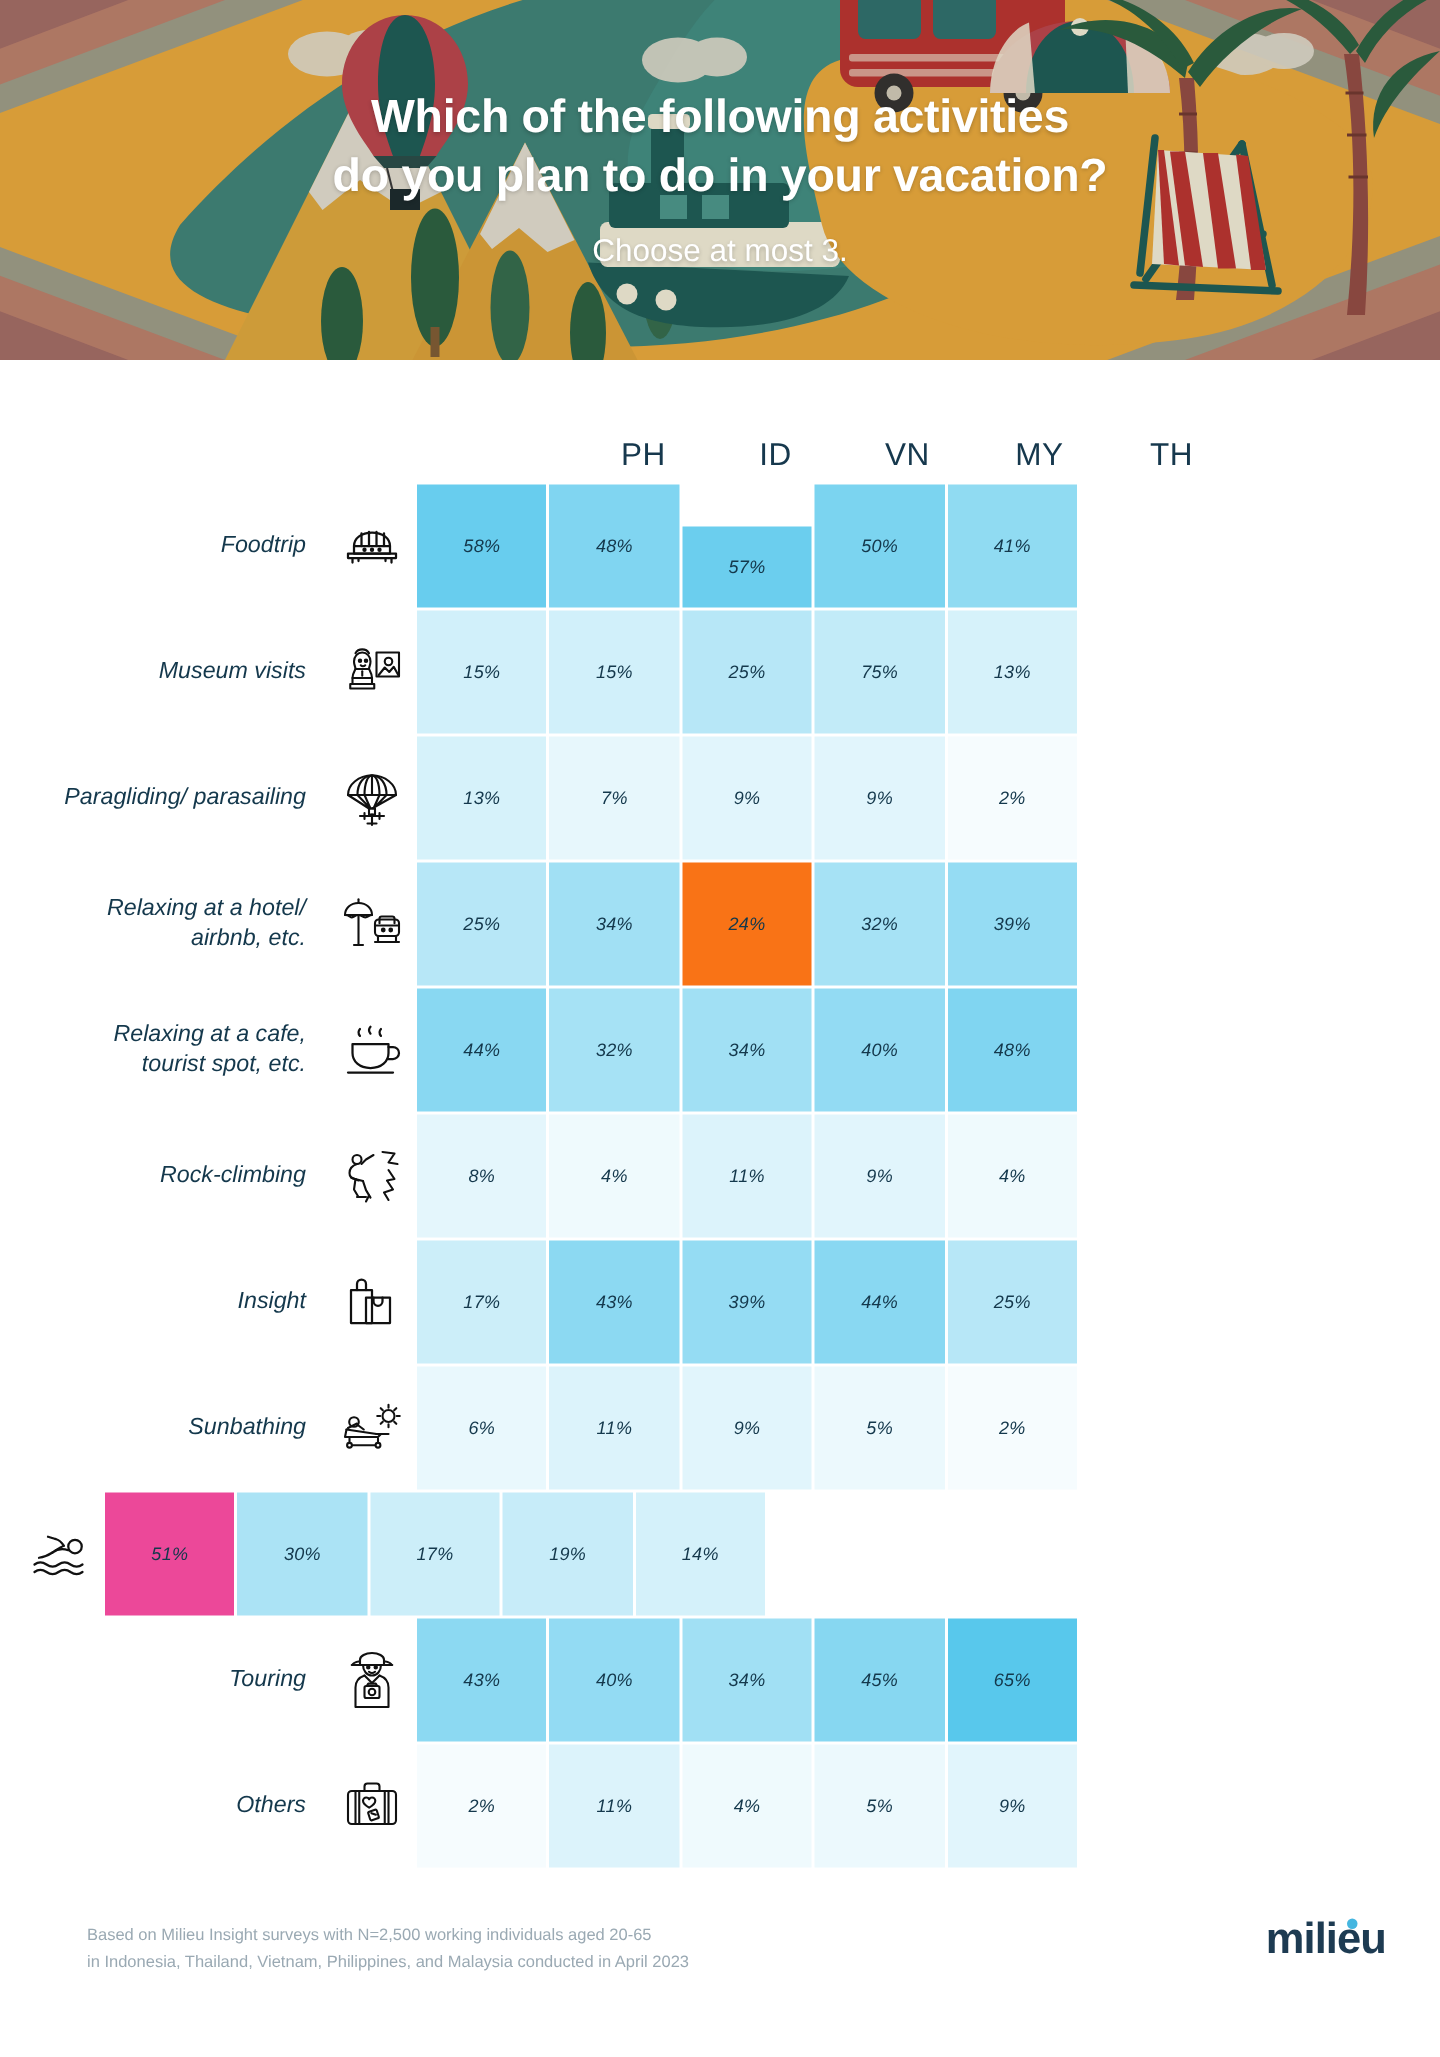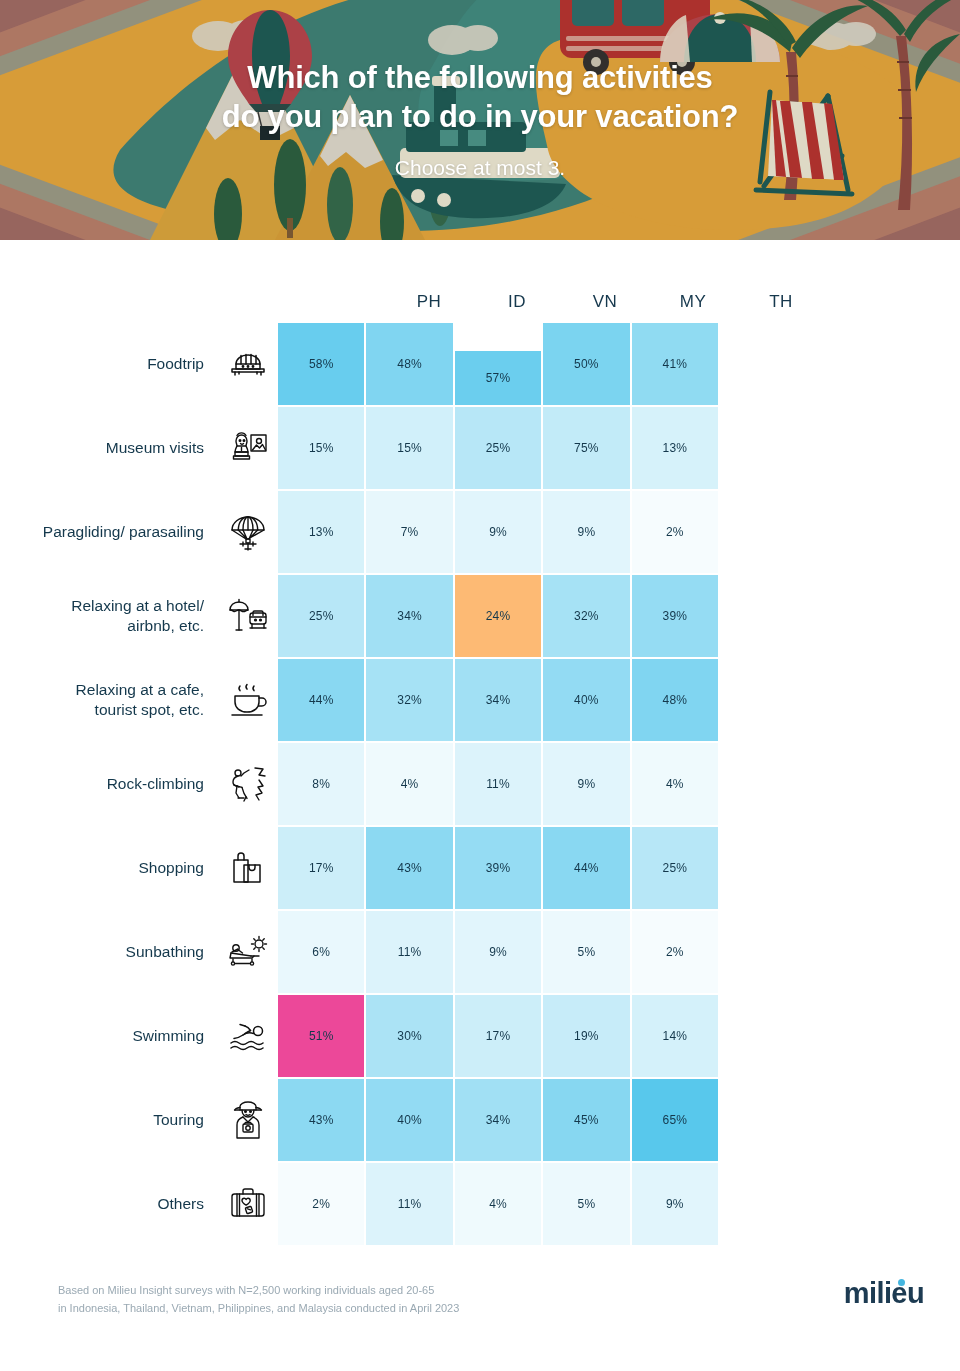--- a/index.html
+++ b/index.html
@@ -59,31 +59,32 @@
   .col-headers {
     position: absolute;
     left: 385px;
     top: 52px;
     width: 440px;
     display: flex;
   }
   .col-head {
     flex: 1 1 0;
     text-align: center;
-    font-size: 17px;
+    font-size: 21px;
     color: #16384d;
     font-weight: 400;
     letter-spacing: 0.4px;
   }
 
   .grid {
     position: absolute;
     left: 0;
     top: 83px;
     width: 960px;
+    font-style: italic;
   }
 
   .row {
     display: flex;
     align-items: stretch;
     height: 82px;
     margin-bottom: 2px;
   }
 
   .row-label {
@@ -407,21 +408,21 @@
             <path d="M28 20.5v-3a1.5 1.5 0 011.5-1.5h7A1.5 1.5 0 0138 17.5v3"></path>
             <circle cx="30.5" cy="25" r="0.9" fill="#111"></circle>
             <circle cx="35.5" cy="25" r="0.9" fill="#111"></circle>
             <path d="M27 29v4M39 29v4"></path>
             <path d="M25 33h16"></path>
           </svg>
         </div>
         <div class="cells">
           <div class="cell" style="background: rgb(183, 231, 247);">25%</div>
           <div class="cell" style="background: rgb(161, 224, 244);">34%</div>
-          <div class="cell" style="background: #fdba74;">24%</div>
+          <div class="cell" style="background: #f97316;">24%</div>
           <div class="cell" style="background: rgb(166, 226, 245);">32%</div>
           <div class="cell" style="background: rgb(149, 220, 243);">39%</div>
         </div>
       </div>
       <div class="row">
         <div class="row-label">
           <div>
             <div>Relaxing at a cafe,</div>
             <div>tourist spot, etc.</div>
           </div>
@@ -466,21 +467,21 @@
           <div class="cell" style="background: rgb(228, 246, 252);">8%</div>
           <div class="cell" style="background: rgb(239, 250, 253);">4%</div>
           <div class="cell" style="background: rgb(220, 243, 251);">11%</div>
           <div class="cell" style="background: rgb(225, 245, 252);">9%</div>
           <div class="cell" style="background: rgb(239, 250, 253);">4%</div>
         </div>
       </div>
       <div class="row">
         <div class="row-label">
           <div>
-            <div>Shopping</div>
+            <div>Insight</div>
           </div>
         </div>
         <div class="row-icon">
           <svg width="44" height="42" viewBox="0 0 44 42" fill="none" stroke="#111" stroke-width="1.5" stroke-linecap="round" stroke-linejoin="round">
             <path d="M8 13h14v22H8z"></path>
             <path d="M12 13V9a3 3 0 016 0v4"></path>
             <path d="M18 18h16v17H18z"></path>
             <path d="M23 18v2.5a3 3 0 006 0V18"></path>
           </svg>
         </div>
@@ -516,25 +517,20 @@
         </div>
         <div class="cells">
           <div class="cell" style="background: rgb(233, 248, 253);">6%</div>
           <div class="cell" style="background: rgb(220, 243, 251);">11%</div>
           <div class="cell" style="background: rgb(225, 245, 252);">9%</div>
           <div class="cell" style="background: rgb(236, 249, 253);">5%</div>
           <div class="cell" style="background: rgb(246, 252, 254);">2%</div>
         </div>
       </div>
       <div class="row">
-        <div class="row-label">
-          <div>
-            <div>Swimming</div>
-          </div>
-        </div>
         <div class="row-icon">
           <svg width="46" height="38" viewBox="0 0 46 38" fill="none" stroke="#111" stroke-width="1.5" stroke-linecap="round" stroke-linejoin="round">
             <circle cx="33" cy="14" r="4.5"></circle>
             <path d="M28.5 16.5c-3-1-7-1-10.5 1.5"></path>
             <path d="M18 18c-3 2-5 3-9 3.5"></path>
             <path d="M20 9c2 .5 4 2 5.5 4.5"></path>
             <path d="M20 9l-5-1.5"></path>
             <path d="M25.5 13.5c-2 1-4 2.2-6 3.4"></path>
             <path d="M6 26c2.6-2 5.2-2 8 0 2.8 2 5.4 2 8 0 2.8-2 5.4-2 8 0 2.8 2 5.4 2 8 0"></path>
             <path d="M6 31c2.6-2 5.2-2 8 0 2.8 2 5.4 2 8 0 2.8-2 5.4-2 8 0 2.8 2 5.4 2 8 0"></path>

